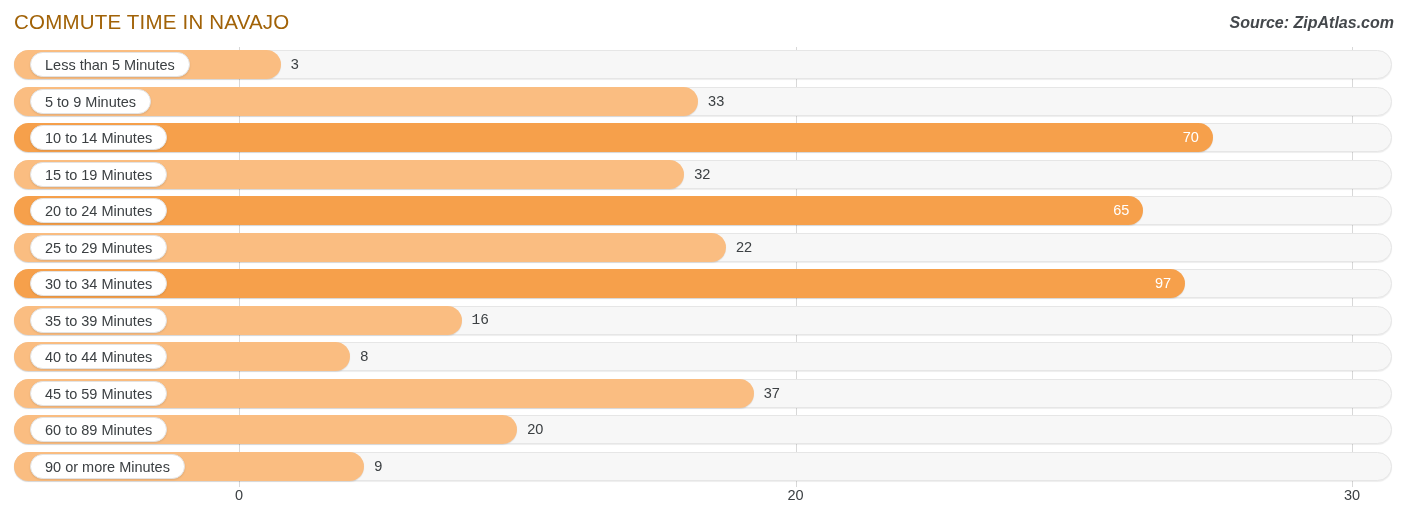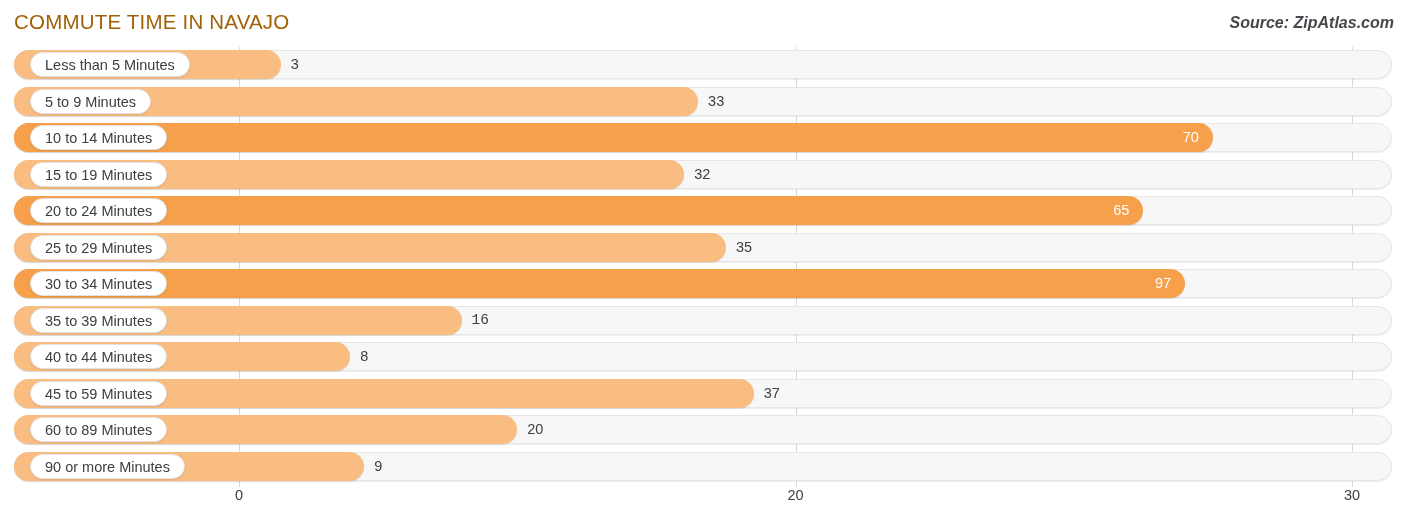--- a/index.html
+++ b/index.html
@@ -203,21 +203,21 @@
       <div class="row">
         <div class="track"></div>
         <div class="fill dark" style="width: 1129.31px; background: rgb(246, 160, 75);"></div>
         <div class="label-pill">20 to 24 Minutes</div>
         <div class="value-in" style="left: 1097.31px; width: 32px; text-align: right;">65</div>
       </div>
       <div class="row">
         <div class="track"></div>
         <div class="fill light" style="width: 711.938px; background: rgb(250, 189, 129);"></div>
         <div class="label-pill">25 to 29 Minutes</div>
-        <div class="value-out" style="left: 735.938px;">35</div>
+        <div class="value-out" style="left: 735.938px;">22</div>
       </div>
       <div class="row">
         <div class="track"></div>
         <div class="fill dark" style="width: 1171.05px; background: rgb(246, 160, 75);"></div>
         <div class="label-pill">30 to 34 Minutes</div>
         <div class="value-in" style="left: 1139.05px; width: 32px; text-align: right;">97</div>
       </div>
       <div class="row">
         <div class="track"></div>
         <div class="fill light" style="width: 447.6px; background: rgb(250, 189, 129);"></div>

